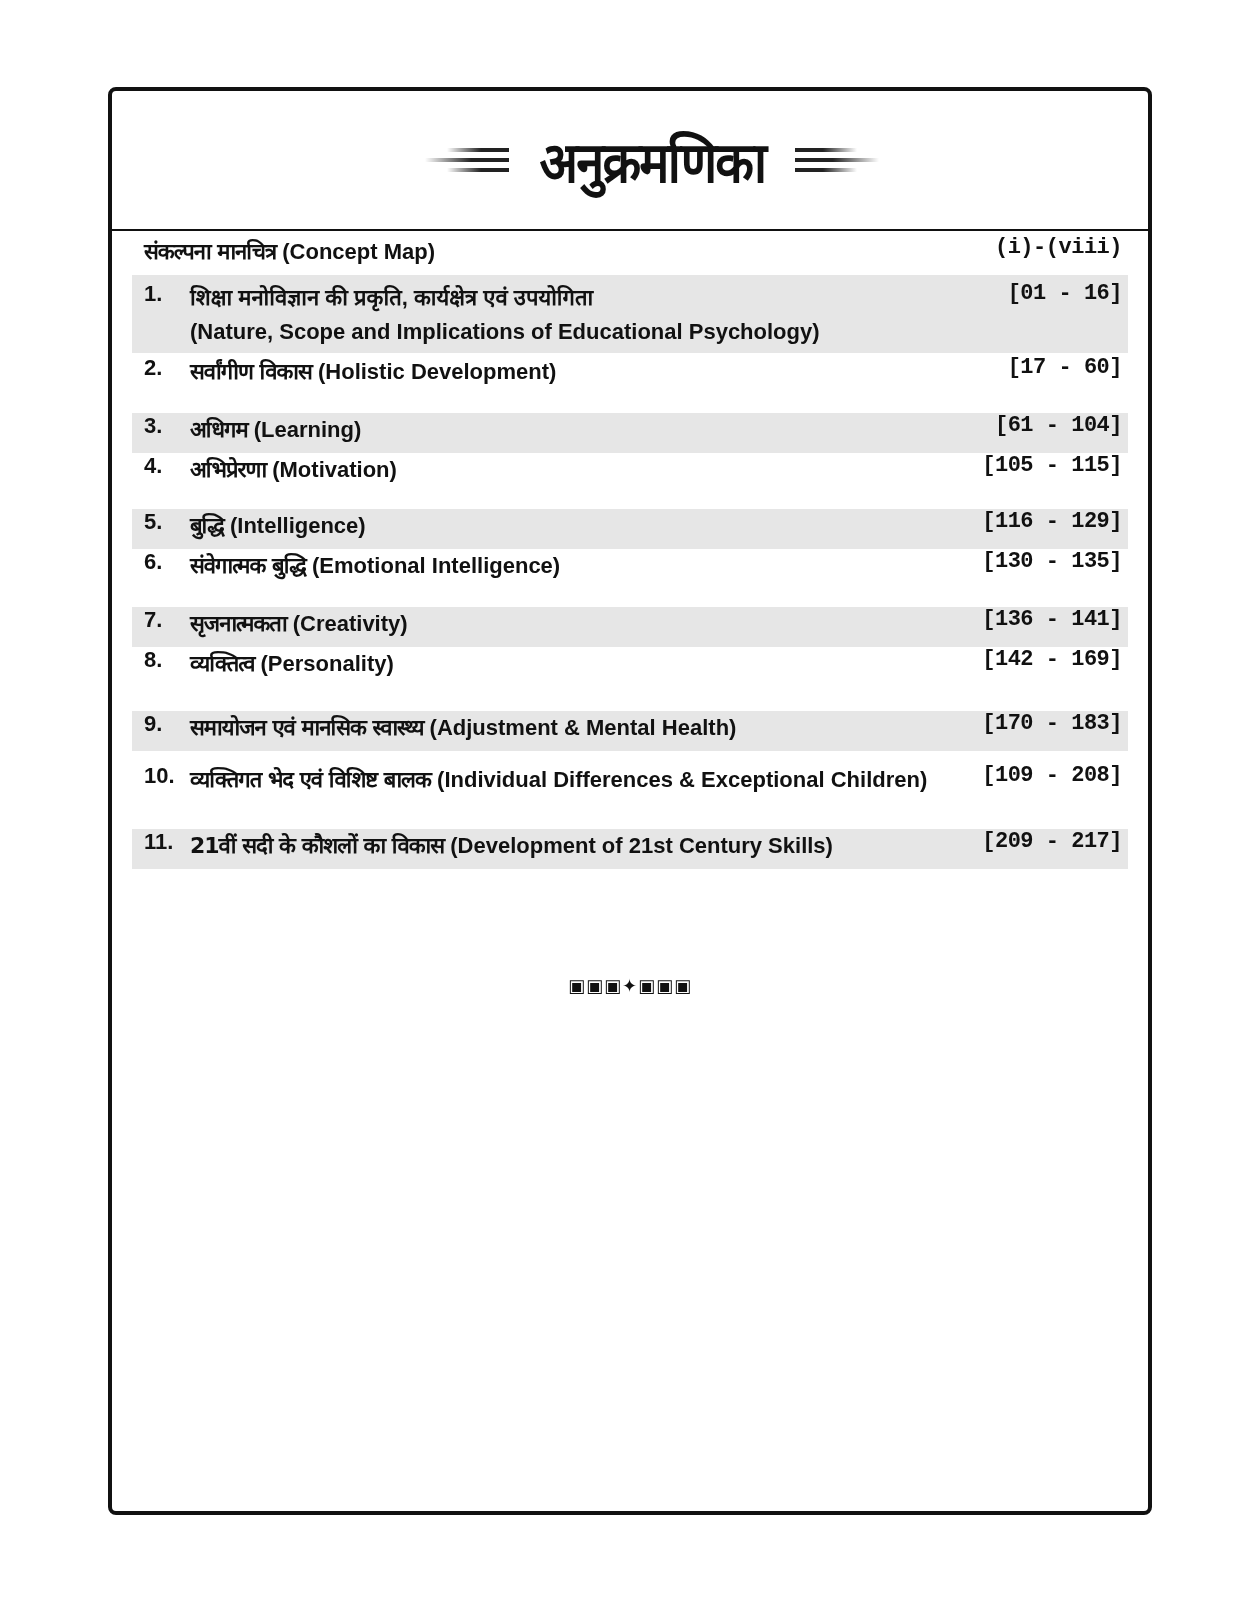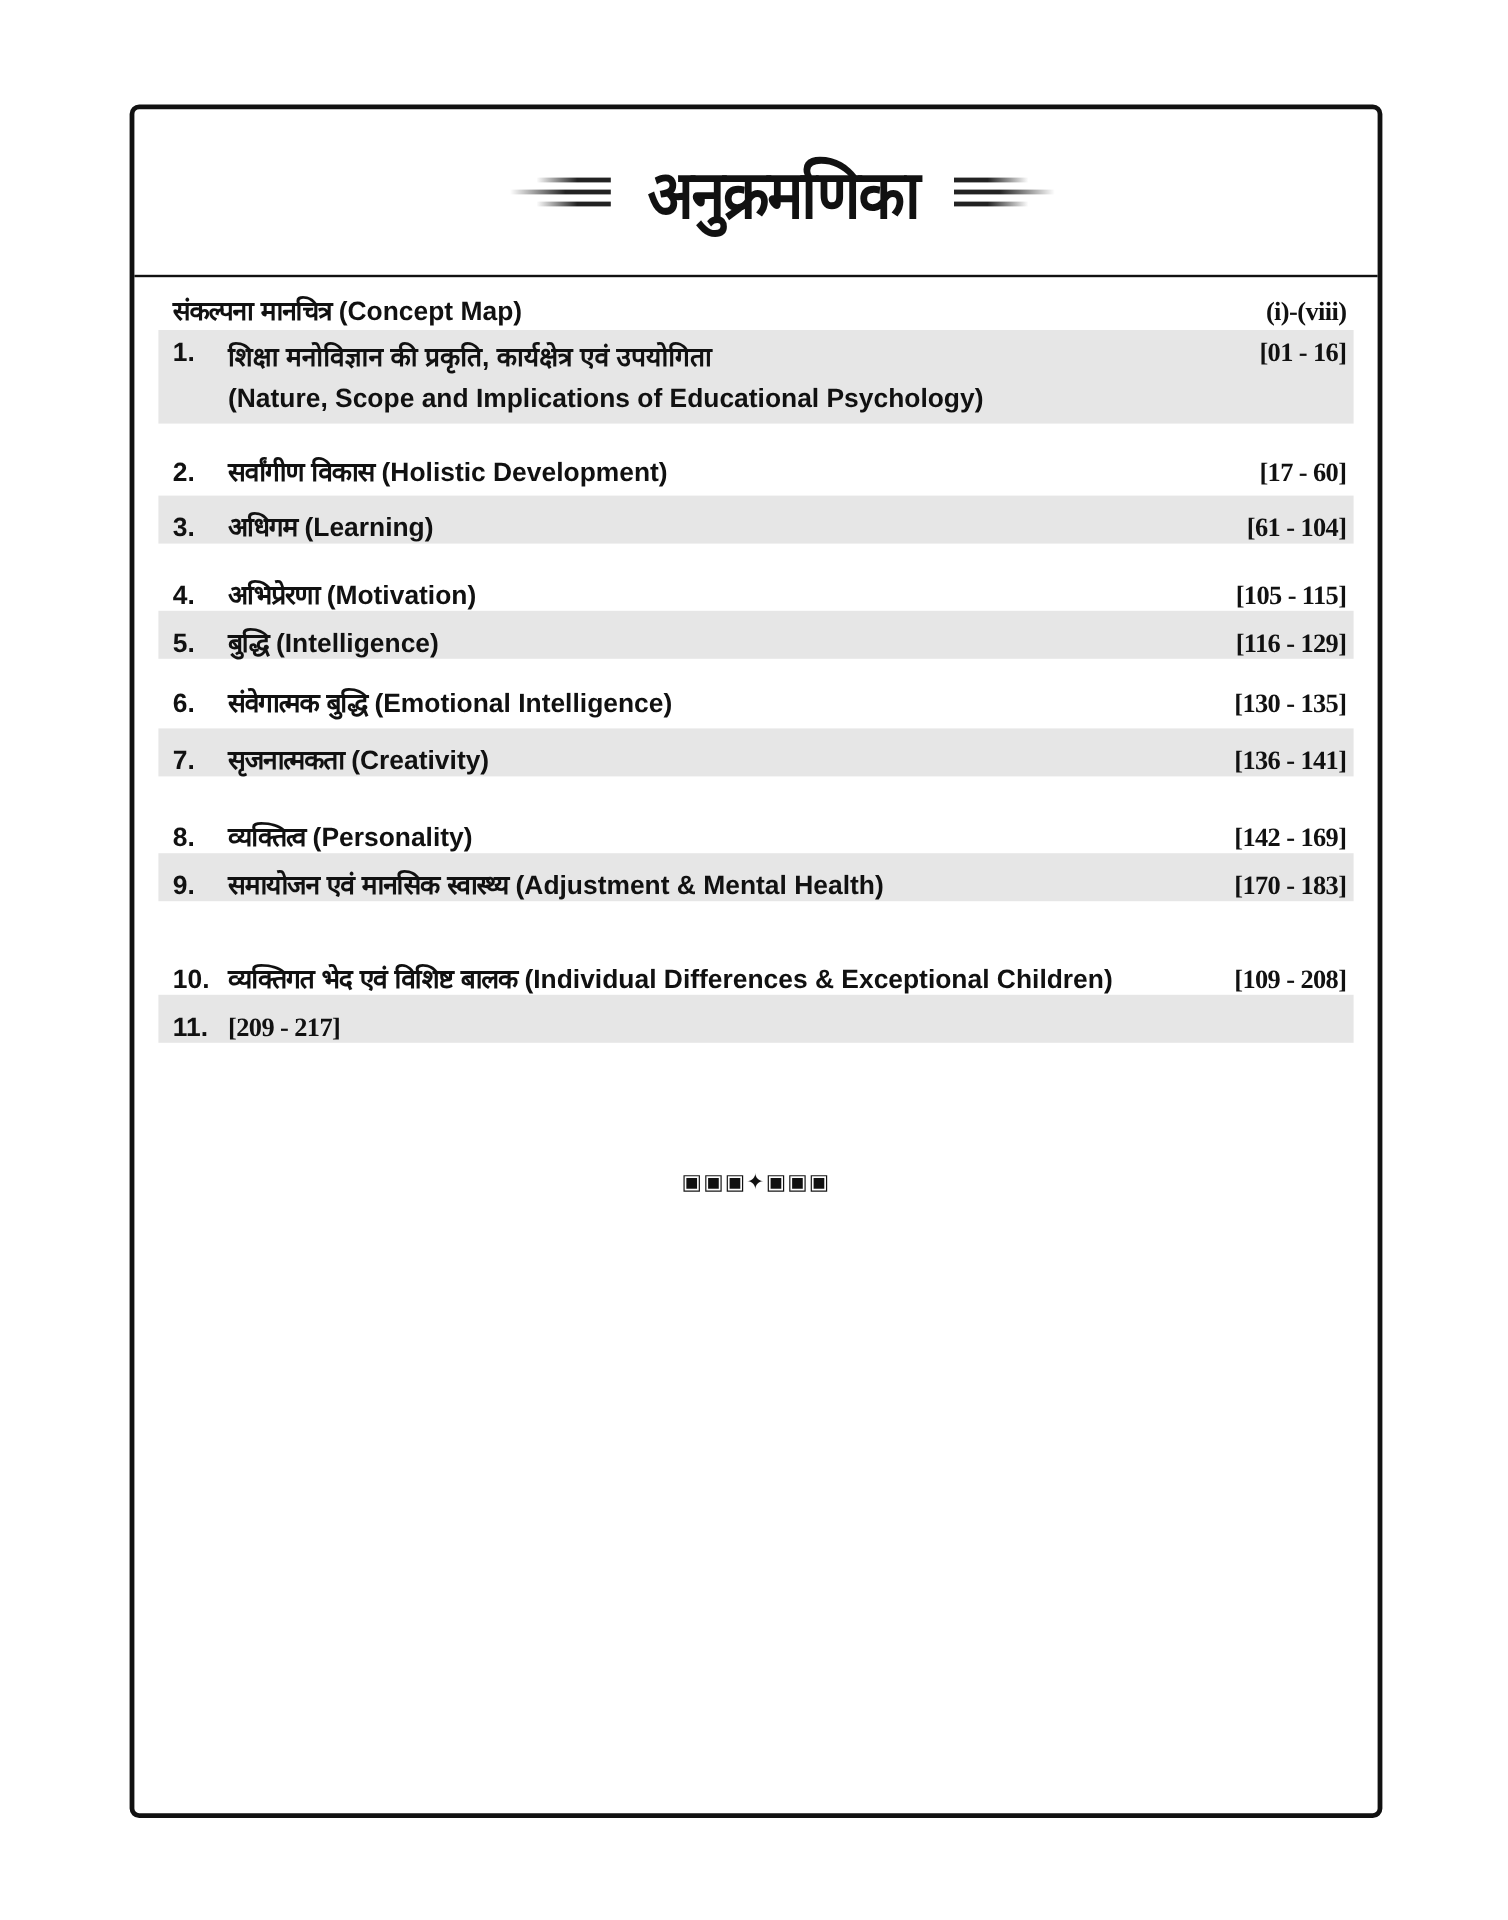--- a/index.html
+++ b/index.html
@@ -20,26 +20,26 @@
       font-family: "DejaVu Sans", sans-serif; font-weight: bold; font-size: 56px;
       letter-spacing: -2px; margin: 0 18px; transform: scaleX(0.9);
     }
     .speed-lines { display: flex; flex-direction: column; gap: 6px; width: 84px; }
     .speed-lines span { display: block; height: 4px; }
     .speed-lines.left span { margin-left: auto; background: linear-gradient(90deg, rgba(30,30,30,0), #222 55%); }
     .speed-lines.right span { background: linear-gradient(90deg, #222 45%, rgba(30,30,30,0)); }
     .speed-lines .l1 { width: 62px; } .speed-lines .l2 { width: 84px; } .speed-lines .l3 { width: 62px; }
 
     .toc { position: absolute; left: 20px; right: 20px; top: 144px; }
-    .row { position: relative; display: flex; align-items: flex-end; box-sizing: border-box; padding: 0 6px 0 12px; font-size: 22px; font-weight: bold; }
+    .row { position: relative; display: flex; align-items: flex-start; box-sizing: border-box; padding: 0 6px 0 12px; font-size: 22px; font-weight: bold; }
     .row.shaded { background: #e6e6e6; }
     .row .num { width: 46px; flex: none; }
     .row .label { flex: 1; white-space: nowrap; }
     .row .label .hi { font-family: "DejaVu Sans", sans-serif; font-weight: bold; letter-spacing: -1px; transform-origin: left; }
-    .row .pages { flex: none; text-align: right; font-family: Liberation Serif, serif; font-weight: bold; letter-spacing: -0.5px; font-size: 22px; }
+    .row .pages { flex: none; text-align: right; font-family: Liberation Mono, monospace; font-weight: bold; letter-spacing: -0.5px; font-size: 22px; }
     .row.two-line { align-items: flex-start; flex-direction: column; padding-top: 6px; }
     .two-line .line1 { display: flex; width: 100%; }
     .two-line .line2 { padding-left: 46px; margin-top: 8px; }
 
     .ornament {
       position: absolute; left: 0; right: 0; top: 884px; text-align: center;
       font-size: 18px; letter-spacing: 1px; font-family: "DejaVu Sans", sans-serif;
     }
   </style>
 </head>
@@ -127,18 +127,19 @@
     </div>
 
     <div class="row" style="height:66px;margin-top:12px;">
       <span class="num">10.</span>
       <span class="label"><span class="hi">व्यक्तिगत भेद एवं विशिष्ट बालक</span> <span>(Individual Differences &amp; Exceptional Children)</span></span>
       <span class="pages">[109 - 208]</span>
     </div>
 
     <div class="row shaded" style="height:40px;">
       <span class="num">11.</span>
+      <span class="label"><span class="hi">21वीं सदी के कौशलों का विकास</span> <span>(Development of 21st Century Skills)</span></span>
       <span class="pages">[209 - 217]</span>
     </div>
   </div>
 
   <div class="ornament">▣▣▣✦▣▣▣</div>
 </div>
 
 </body></html>

